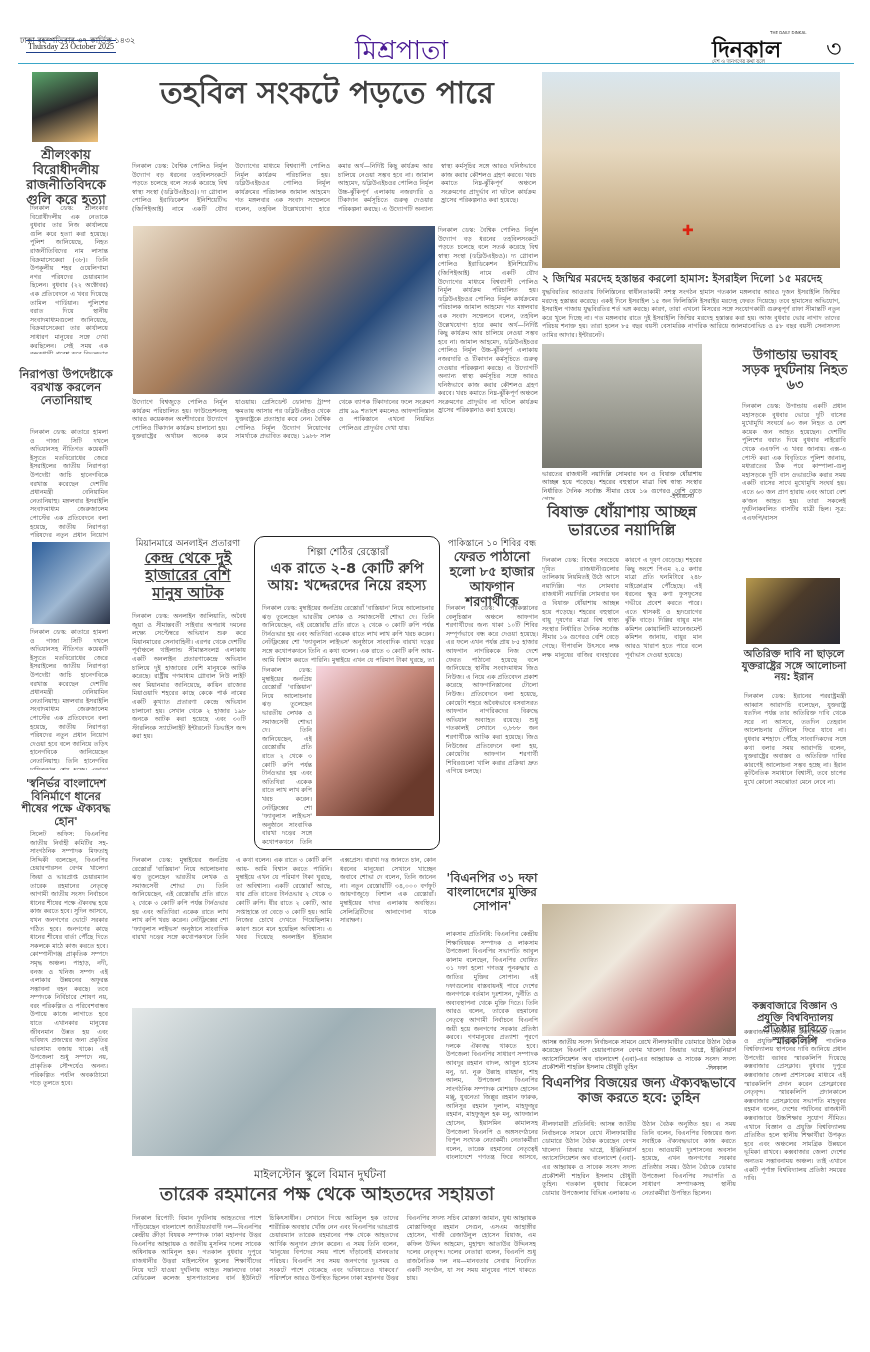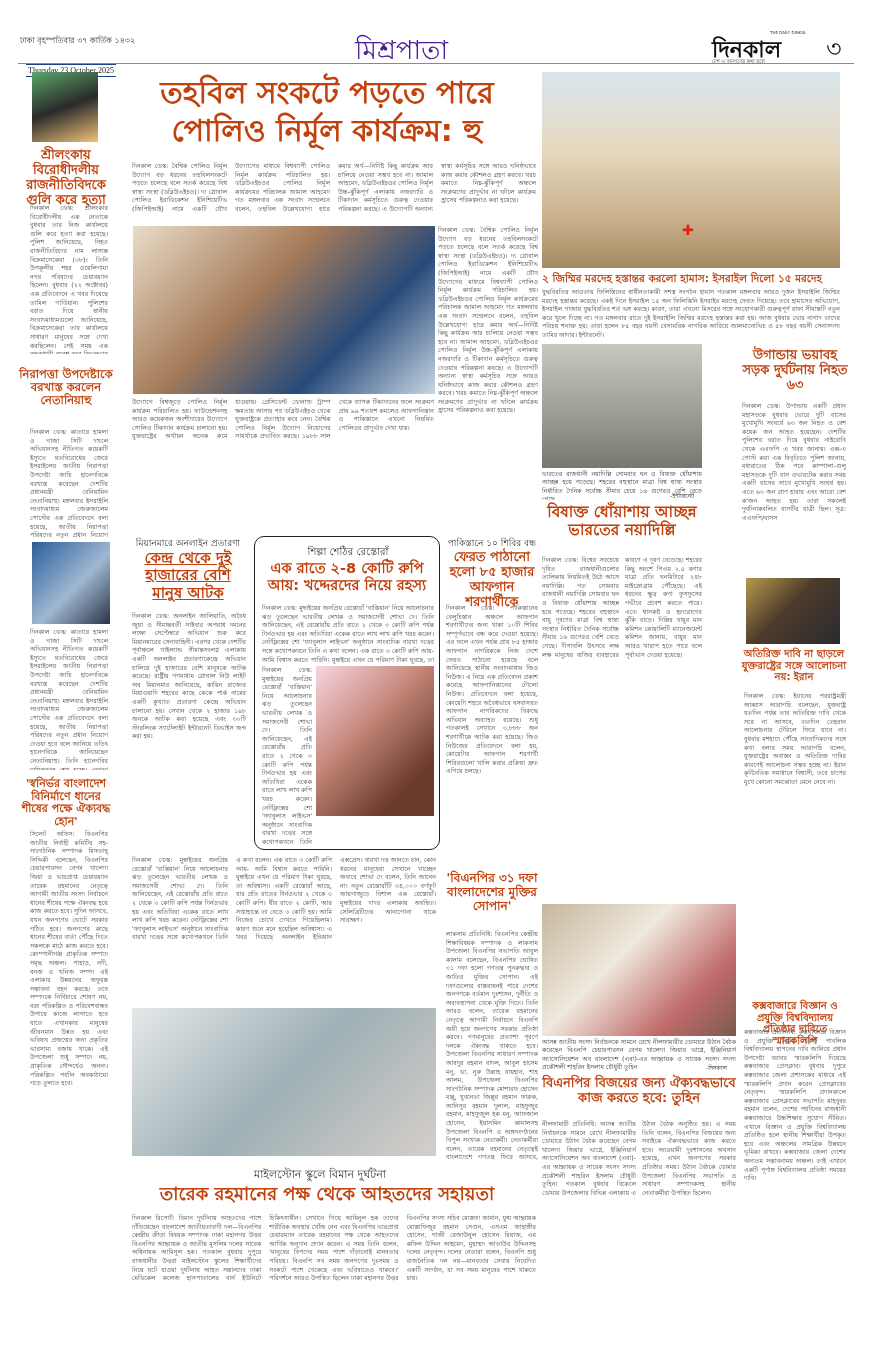--- a/index.html
+++ b/index.html
@@ -1,41 +1,41 @@
 <!DOCTYPE html>
 <html><head>
 <meta charset="utf-8">
 <style>
   * { box-sizing: border-box; margin: 0; padding: 0; }
   body { width: 870px; height: 1352px; background: #ffffff; position: relative; overflow: hidden;
          font-family: "DejaVu Sans", sans-serif; color: #222; }
   .abs { position: absolute; }
   .masthead { left: 0; top: 0; width: 832px; height: 64px; }
   .date-bn { left: 20px; top: 34px; font-size: 8px; color: #333; }
-  .date-en { left: 26px; top: 64px; font-size: 8px; font-family: "Liberation Serif", serif; color: #222;
+  .date-en { left: 26px; top: 40px; font-size: 8px; font-family: "Liberation Serif", serif; color: #222;
              border-top: 1px solid #1e3f8a; border-bottom: 1px solid #1e3f8a; padding: 1px 2px; }
   .section-title { left: 355px; top: 30px; font-size: 26px; color: #4c1d95; font-family: "DejaVu Serif", serif; }
   .logo { left: 712px; top: 32px; font-size: 22px; font-weight: bold; color: #111; font-family: "DejaVu Serif", serif; }
   .logo-tag-en { left: 770px; top: 30px; font-size: 4px; color: #333; }
   .logo-sub { left: 712px; top: 58px; font-size: 5px; color: #333; }
   .page-num { left: 826px; top: 30px; font-size: 24px; color: #111; }
   .rule { left: 18px; top: 63px; width: 836px; height: 1px; background: #3aa6c8; }
 
   .photo { background: linear-gradient(135deg,#b9a487,#6e6656 60%,#3d3a33); }
   .photo.blue { background: linear-gradient(135deg,#2b5d9a,#9fb8d2 55%,#2b3448); }
   .photo.desert { background: linear-gradient(180deg,#d9e6ee 0%,#e6d8bf 40%,#c9b08a 75%,#a38a63 100%); }
   .photo.smog { background: linear-gradient(180deg,#c8c8c0,#9a9a90 60%,#77776f); }
   .photo.iran { background: linear-gradient(135deg,#b89a4e,#4c3b2a 45%,#2a2a32); }
   .photo.crowd { background: linear-gradient(135deg,#c5b79c,#efe8dd 40%,#c06a6a 75%,#7a5b4e); }
   .photo.hosp { background: linear-gradient(135deg,#e4e8e8,#9fb0b6 50%,#d5cfc9); }
   .photo.star { background: linear-gradient(135deg,#f7d6e0,#c5887a 40%,#6a3a2c 80%); }
   .photo.polio { background: linear-gradient(135deg,#e9dcc8,#a67c5a 40%,#274a7a 70%,#c8d6e3); }
   .photo.person { background: linear-gradient(160deg,#5aa66b,#2a2a2a 50%,#f0c27b); }
 
-  .hl { font-family: "DejaVu Sans", sans-serif; font-weight: bold; color: #c2410c; text-align: center; line-height: 1.15; }
+  .hl { font-family: "DejaVu Sans", sans-serif; font-weight: bold; color: #404040; text-align: center; line-height: 1.15; }
   .kicker { font-family: "DejaVu Sans", sans-serif; color: #333; text-align: center; }
   .body-text { font-size: 6.2px; line-height: 8.6px; color: #444; text-align: justify; overflow: hidden; }
   .caption { font-size: 6.2px; line-height: 8.4px; color: #333; text-align: justify; overflow: hidden; }
   .box { border: 1.5px solid #222; border-radius: 10px; }
   .icon-red-cross { color: #d21; font-weight: bold; }
 </style>
 </head>
 <body>
 
 <header class="abs masthead">
@@ -56,21 +56,20 @@
 <h2 class="abs hl" style="left:18px;top:368px;width:96px;font-size:11.5px;">নিরাপত্তা উপদেষ্টাকে বরখাস্ত করলেন নেতানিয়াহু</h2>
 <p class="abs body-text" style="left:30px;top:428px;width:78px;height:110px;">দিনকাল ডেস্ক: কাতারে হামলা ও গাজা সিটি দখলে অভিযানসহ নীতিগত কয়েকটি ইস্যুতে মতবিরোধের জেরে ইসরাইলের জাতীয় নিরাপত্তা উপদেষ্টা জাচি হানেগবিকে বরখাস্ত করেছেন দেশটির প্রধানমন্ত্রী বেনিয়ামিন নেতানিয়াহু। মঙ্গলবার ইসরাইলি সংবাদমাধ্যম জেরুজালেম পোস্টের এক প্রতিবেদনে বলা হয়েছে, জাতীয় নিরাপত্তা পরিষদের নতুন প্রধান নিয়োগ দেওয়া হবে বলে জানিয়ে তড়িৎ হানেগবিকে জানিয়েছেন নেতানিয়াহু। তিনি হানেগবির দায়িত্বকাল শেষ হচ্ছে। এছাড়া হানেগবি নিজেও ৭ অক্টোবরের ঘটনার সময় নিশ্চিত করেছেন। তিনি বলেছেন, ইসরাইলি সাম্প্রতিক ব্যর্থতাগুলো নিয়ে তদন্ত হওয়া প্রয়োজন। হানেগবি বলেছেন, ৭ অক্টোবর হামাসের হামলাকে ঘিরে ইসরাইলের ব্যর্থতা নিয়ে বিস্তারিত তদন্ত হওয়া উচিত এবং তিনি সেই ব্যর্থতার দায় নিজেও স্বীকার করেন। ইসরাইলের চ্যানেল ১২সহ বিভিন্ন সংবাদমাধ্যম জানিয়েছে, গত মাসে কাতারের রাজধানী দোহায় হামাস নেতাদের ওপর চালানো বিমান হামলা এবং গাজা সিটি দখলের সামরিক অভিযানের বিষয়টি নিয়ে হানেগবির সঙ্গে নেতানিয়াহুর তীব্র বিরোধ দেখা দেয়।</p>
 <div class="abs photo blue" style="left:32px;top:542px;width:78px;height:82px;"></div>
 <p class="abs body-text" style="left:30px;top:628px;width:78px;height:142px;">দিনকাল ডেস্ক: কাতারে হামলা ও গাজা সিটি দখলে অভিযানসহ নীতিগত কয়েকটি ইস্যুতে মতবিরোধের জেরে ইসরাইলের জাতীয় নিরাপত্তা উপদেষ্টা জাচি হানেগবিকে বরখাস্ত করেছেন দেশটির প্রধানমন্ত্রী বেনিয়ামিন নেতানিয়াহু। মঙ্গলবার ইসরাইলি সংবাদমাধ্যম জেরুজালেম পোস্টের এক প্রতিবেদনে বলা হয়েছে, জাতীয় নিরাপত্তা পরিষদের নতুন প্রধান নিয়োগ দেওয়া হবে বলে জানিয়ে তড়িৎ হানেগবিকে জানিয়েছেন নেতানিয়াহু। তিনি হানেগবির দায়িত্বকাল শেষ হচ্ছে। এছাড়া হানেগবি নিজেও ৭ অক্টোবরের ঘটনার সময় নিশ্চিত করেছেন। তিনি বলেছেন, ইসরাইলি সাম্প্রতিক ব্যর্থতাগুলো নিয়ে তদন্ত হওয়া প্রয়োজন। হানেগবি বলেছেন, ৭ অক্টোবর হামাসের হামলাকে ঘিরে ইসরাইলের ব্যর্থতা নিয়ে বিস্তারিত তদন্ত হওয়া উচিত এবং তিনি সেই ব্যর্থতার দায় নিজেও স্বীকার করেন। ইসরাইলের চ্যানেল ১২সহ বিভিন্ন সংবাদমাধ্যম জানিয়েছে, গত মাসে কাতারের রাজধানী দোহায় হামাস নেতাদের ওপর চালানো বিমান হামলা এবং গাজা সিটি দখলের সামরিক অভিযানের বিষয়টি নিয়ে হানেগবির সঙ্গে নেতানিয়াহুর তীব্র বিরোধ দেখা দেয়।</p>
 
 <h2 class="abs hl" style="left:18px;top:778px;width:96px;font-size:11px;">'স্বনির্ভর বাংলাদেশ বিনির্মাণে ধানের শীষের পক্ষে ঐক্যবদ্ধ হোন'</h2>
 <p class="abs body-text" style="left:30px;top:830px;width:78px;height:430px;">সিলেট অফিস: বিএনপির জাতীয় নির্বাহী কমিটির সহ-সাংগঠনিক সম্পাদক মিফতাহ্ সিদ্দিকী বলেছেন, বিএনপির চেয়ারপারসন বেগম খালেদা জিয়া ও ভারপ্রাপ্ত চেয়ারম্যান তারেক রহমানের নেতৃত্বে আগামী জাতীয় সংসদ নির্বাচনে ধানের শীষের পক্ষে ঐক্যবদ্ধ হয়ে কাজ করতে হবে। সুদিন আসবে, যখন জনগণের ভোটে সরকার গঠিত হবে। জনগণের কাছে ধানের শীষের বার্তা পৌঁছে দিতে সকলকে মাঠে কাজ করতে হবে। কোম্পানীগঞ্জ প্রাকৃতিক সম্পদে সমৃদ্ধ অঞ্চল। পাহাড়, নদী, বনজ ও খনিজ সম্পদ এই এলাকার উন্নয়নের অফুরন্ত সম্ভাবনা বহন করছে। তবে সম্পদকে নির্বিচারে শোষণ নয়, বরং পরিকল্পিত ও পরিবেশবান্ধব উপায়ে কাজে লাগাতে হবে যাতে এখানকার মানুষের জীবনমান উন্নত হয় এবং ভবিষ্যৎ প্রজন্মের জন্য প্রকৃতির ভারসাম্য বজায় থাকে। এই উপজেলা শুধু সম্পদে নয়, প্রাকৃতিক সৌন্দর্যেও অনন্য। পরিকল্পিত পর্যটন অবকাঠামো গড়ে তুলতে হবে।</p>
 
 <h1 class="abs hl" style="left:112px;top:74px;width:430px;font-size:30px;line-height:38px;">
   <span>তহবিল সংকটে পড়তে পারে</span><br>
-  <span>পোলিও নির্মূল কার্যক্রম: হু</span>
 </h1>
 <p class="abs body-text" style="left:132px;top:162px;width:404px;height:62px;column-count:4;column-gap:8px;">দিনকাল ডেস্ক: বৈশ্বিক পোলিও নির্মূল উদ্যোগ বড় ধরনের তহবিলসংকটে পড়তে চলেছে বলে সতর্ক করেছে বিশ্ব স্বাস্থ্য সংস্থা (ডব্লিউএইচও)। দ্য গ্লোবাল পোলিও ইরাডিকেশন ইনিশিয়েটিভ (জিপিইআই) নামে একটি যৌথ উদ্যোগের মাধ্যমে বিশ্বব্যাপী পোলিও নির্মূল কার্যক্রম পরিচালিত হয়। ডব্লিউএইচওর পোলিও নির্মূল কার্যক্রমের পরিচালক জামাল আহমেদ গত মঙ্গলবার এক সংবাদ সম্মেলনে বলেন, তহবিল উল্লেখযোগ্য হারে কমার অর্থ—নির্দিষ্ট কিছু কার্যক্রম আর চালিয়ে নেওয়া সম্ভব হবে না। জামাল আহমেদ, ডব্লিউএইচওর পোলিও নির্মূল উচ্চ-ঝুঁকিপূর্ণ এলাকায় নজরদারি ও টিকাদান কর্মসূচিতে গুরুত্ব দেওয়ার পরিকল্পনা করছে। এ উদ্যোগটি অন্যান্য স্বাস্থ্য কর্মসূচির সঙ্গে আরও ঘনিষ্ঠভাবে কাজ করার কৌশলও গ্রহণ করবে। খরচ কমাতে নিম্ন-ঝুঁকিপূর্ণ অঞ্চলে সংক্রমণের প্রাদুর্ভাব না ঘটলে কার্যক্রম হ্রাসের পরিকল্পনাও করা হয়েছে।</p>
 <div class="abs photo polio" style="left:133px;top:226px;width:302px;height:168px;"></div>
 <p class="abs body-text" style="left:438px;top:226px;width:100px;height:270px;">দিনকাল ডেস্ক: বৈশ্বিক পোলিও নির্মূল উদ্যোগ বড় ধরনের তহবিলসংকটে পড়তে চলেছে বলে সতর্ক করেছে বিশ্ব স্বাস্থ্য সংস্থা (ডব্লিউএইচও)। দ্য গ্লোবাল পোলিও ইরাডিকেশন ইনিশিয়েটিভ (জিপিইআই) নামে একটি যৌথ উদ্যোগের মাধ্যমে বিশ্বব্যাপী পোলিও নির্মূল কার্যক্রম পরিচালিত হয়। ডব্লিউএইচওর পোলিও নির্মূল কার্যক্রমের পরিচালক জামাল আহমেদ গত মঙ্গলবার এক সংবাদ সম্মেলনে বলেন, তহবিল উল্লেখযোগ্য হারে কমার অর্থ—নির্দিষ্ট কিছু কার্যক্রম আর চালিয়ে নেওয়া সম্ভব হবে না। জামাল আহমেদ, ডব্লিউএইচওর পোলিও নির্মূল উচ্চ-ঝুঁকিপূর্ণ এলাকায় নজরদারি ও টিকাদান কর্মসূচিতে গুরুত্ব দেওয়ার পরিকল্পনা করছে। এ উদ্যোগটি অন্যান্য স্বাস্থ্য কর্মসূচির সঙ্গে আরও ঘনিষ্ঠভাবে কাজ করার কৌশলও গ্রহণ করবে। খরচ কমাতে নিম্ন-ঝুঁকিপূর্ণ অঞ্চলে সংক্রমণের প্রাদুর্ভাব না ঘটলে কার্যক্রম হ্রাসের পরিকল্পনাও করা হয়েছে।</p>
 <p class="abs body-text" style="left:132px;top:398px;width:302px;height:134px;column-count:3;column-gap:8px;">উদ্যোগে বিশ্বজুড়ে পোলিও নির্মূল কার্যক্রম পরিচালিত হয়। ফাউন্ডেশনসহ আরও কয়েকজন অংশীদারের উদ্যোগে পোলিও টিকাদান কার্যক্রম চালানো হয়। যুক্তরাষ্ট্রের অর্থায়ন অনেক কমে যাওয়ায়। প্রেসিডেন্ট ডোনাল্ড ট্রাম্প ক্ষমতায় আসার পর ডব্লিউএইচও থেকে যুক্তরাষ্ট্রকে প্রত্যাহার করে নেন। বৈশ্বিক পোলিও নির্মূল উদ্যোগ নিয়োগের সামর্থ্যকে প্রভাবিত করছে। ১৯৮৮ সাল থেকে ব্যাপক টিকাদানের ফলে সংক্রমণ প্রায় ৯৯ শতাংশ কমলেও আফগানিস্তান ও পাকিস্তানে এখনো নিয়মিত পোলিওর প্রাদুর্ভাব দেখা যায়।</p>
 
 <div class="abs kicker" style="left:128px;top:536px;width:120px;font-size:9px;">মিয়ানমারে অনলাইন প্রতারণা</div>
 <h2 class="abs hl" style="left:128px;top:550px;width:120px;font-size:15px;text-decoration:underline;">কেন্দ্র থেকে দুই হাজারের বেশি মানুষ আটক</h2>
 <p class="abs body-text" style="left:132px;top:612px;width:114px;height:402px;">দিনকাল ডেস্ক: অনলাইন জালিয়াতি, অবৈধ জুয়া ও সীমান্তবর্তী সাইবার অপরাধ দমনের লক্ষ্যে সেপ্টেম্বরে অভিযান শুরু করে মিয়ানমারের সেনাবাহিনী। এরপর থেকে দেশটির পূর্বাঞ্চলে থাইল্যান্ড সীমান্তসংলগ্ন এলাকায় একটি অনলাইন প্রতারণাকেন্দ্রে অভিযান চালিয়ে দুই হাজারের বেশি মানুষকে আটক করেছে। রাষ্ট্রীয় গণমাধ্যম গ্লোবাল নিউ লাইট অব মিয়ানমার জানিয়েছে, কায়িন রাজ্যের মিয়াওয়াদি শহরের কাছে কেকে পার্ক নামের একটি কুখ্যাত প্রতারণা কেন্দ্রে অভিযান চালানো হয়। সেখান থেকে ২ হাজার ১৯৮ জনকে আটক করা হয়েছে এবং ৩০টি স্টারলিংক স্যাটেলাইট ইন্টারনেট ডিভাইস জব্দ করা হয়।</p>
 

